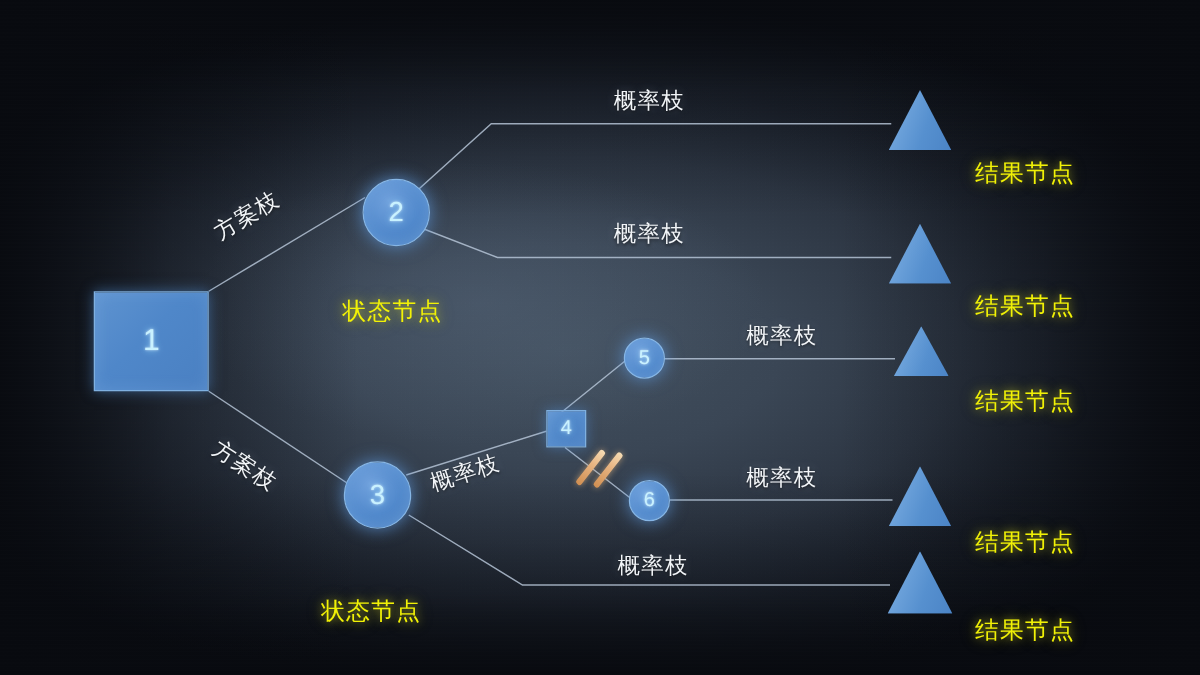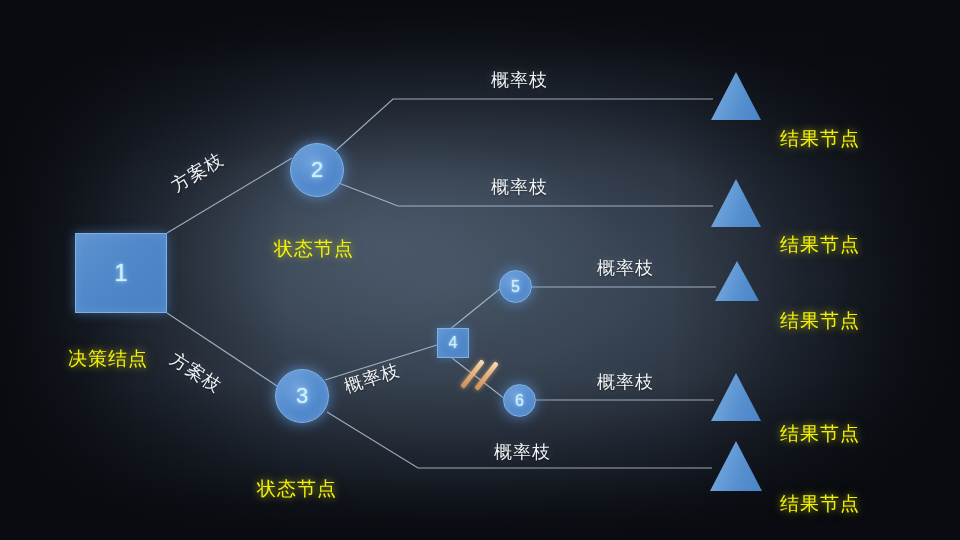--- a/index.html
+++ b/index.html
@@ -167,21 +167,20 @@
     </div>
   <div class="tri" style="left:710px;top:441px;width:52px;height:50px;">
       <i></i>
     </div>
 
   <div class="prune" style="left:470px;top:357px;width:40px;height:40px;">
     <b style="left:0px;top:0px;"></b>
     <b style="left:14px;top:2px;"></b>
   </div>
 
-  <div class="lbl lbl-yellow" style="left:68px;top:310px;">决策结点</div>
   <div class="lbl lbl-yellow" style="left:274px;top:200px;">状态节点</div>
   <div class="lbl lbl-yellow" style="left:257px;top:440px;">状态节点</div>
 
   <div class="lbl lbl-yellow" style="left:780px;top:90px;">结果节点</div>
   <div class="lbl lbl-yellow" style="left:780px;top:196px;">结果节点</div>
   <div class="lbl lbl-yellow" style="left:780px;top:272px;">结果节点</div>
   <div class="lbl lbl-yellow" style="left:780px;top:385px;">结果节点</div>
   <div class="lbl lbl-yellow" style="left:780px;top:455px;">结果节点</div>
 
   <div class="lbl lbl-white rot-down" style="left:173px;top:175px;transform:rotate(-31deg);">方案枝</div>

